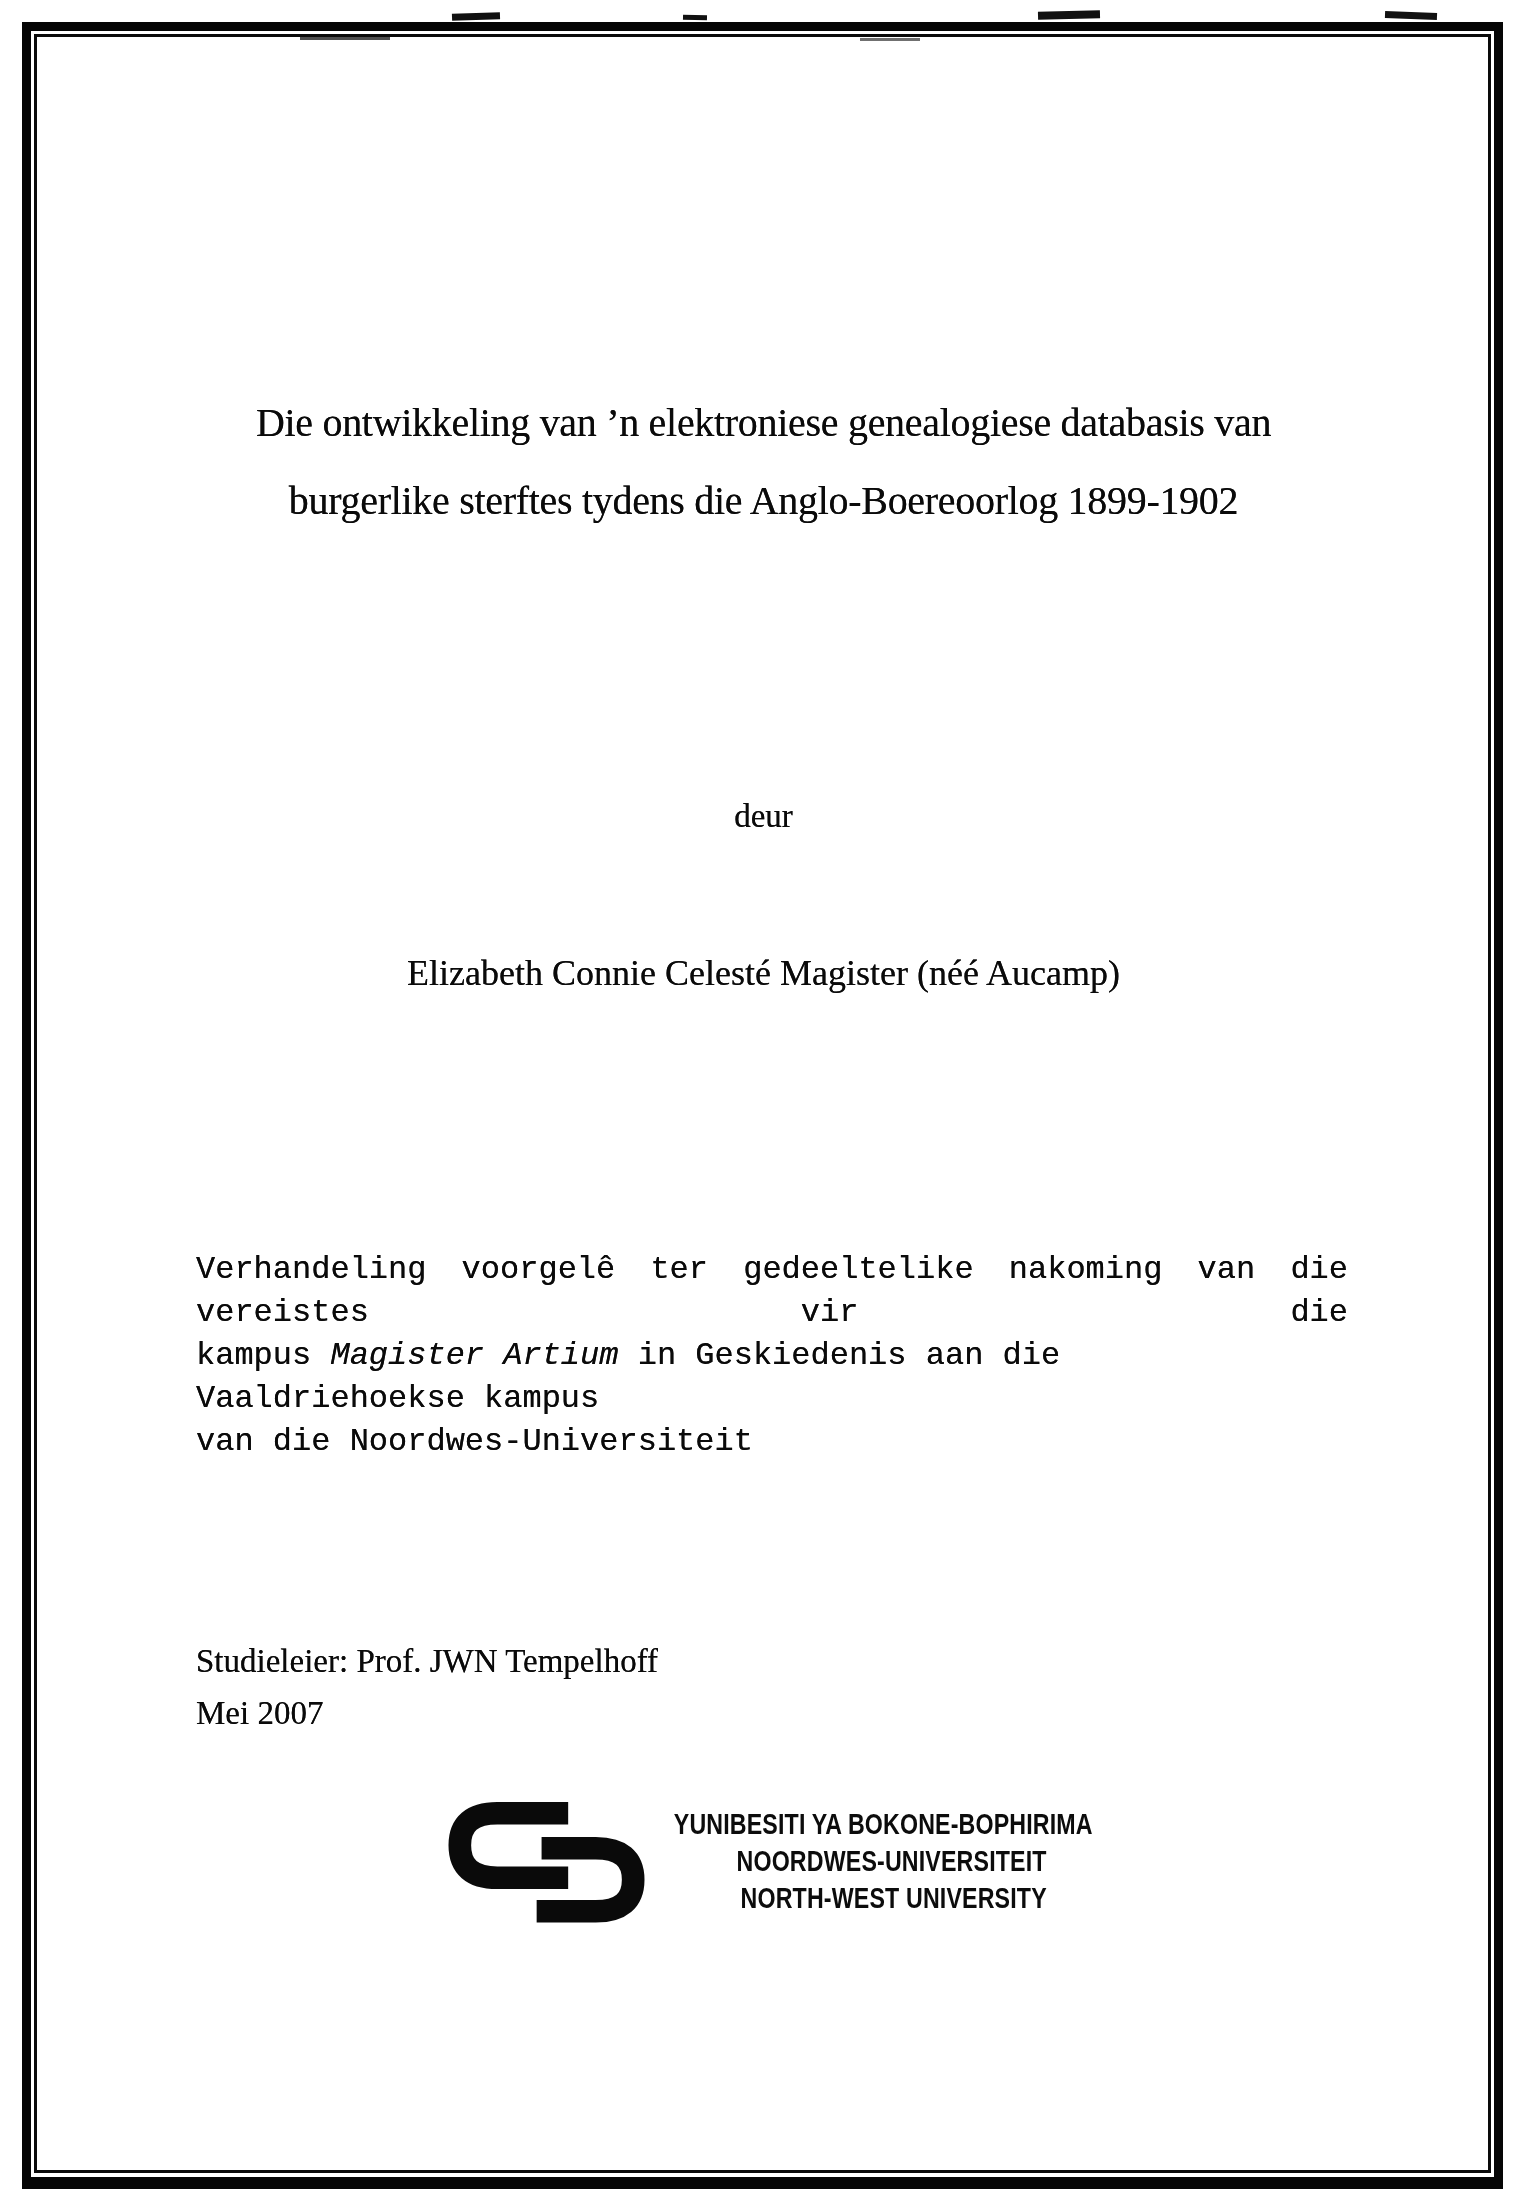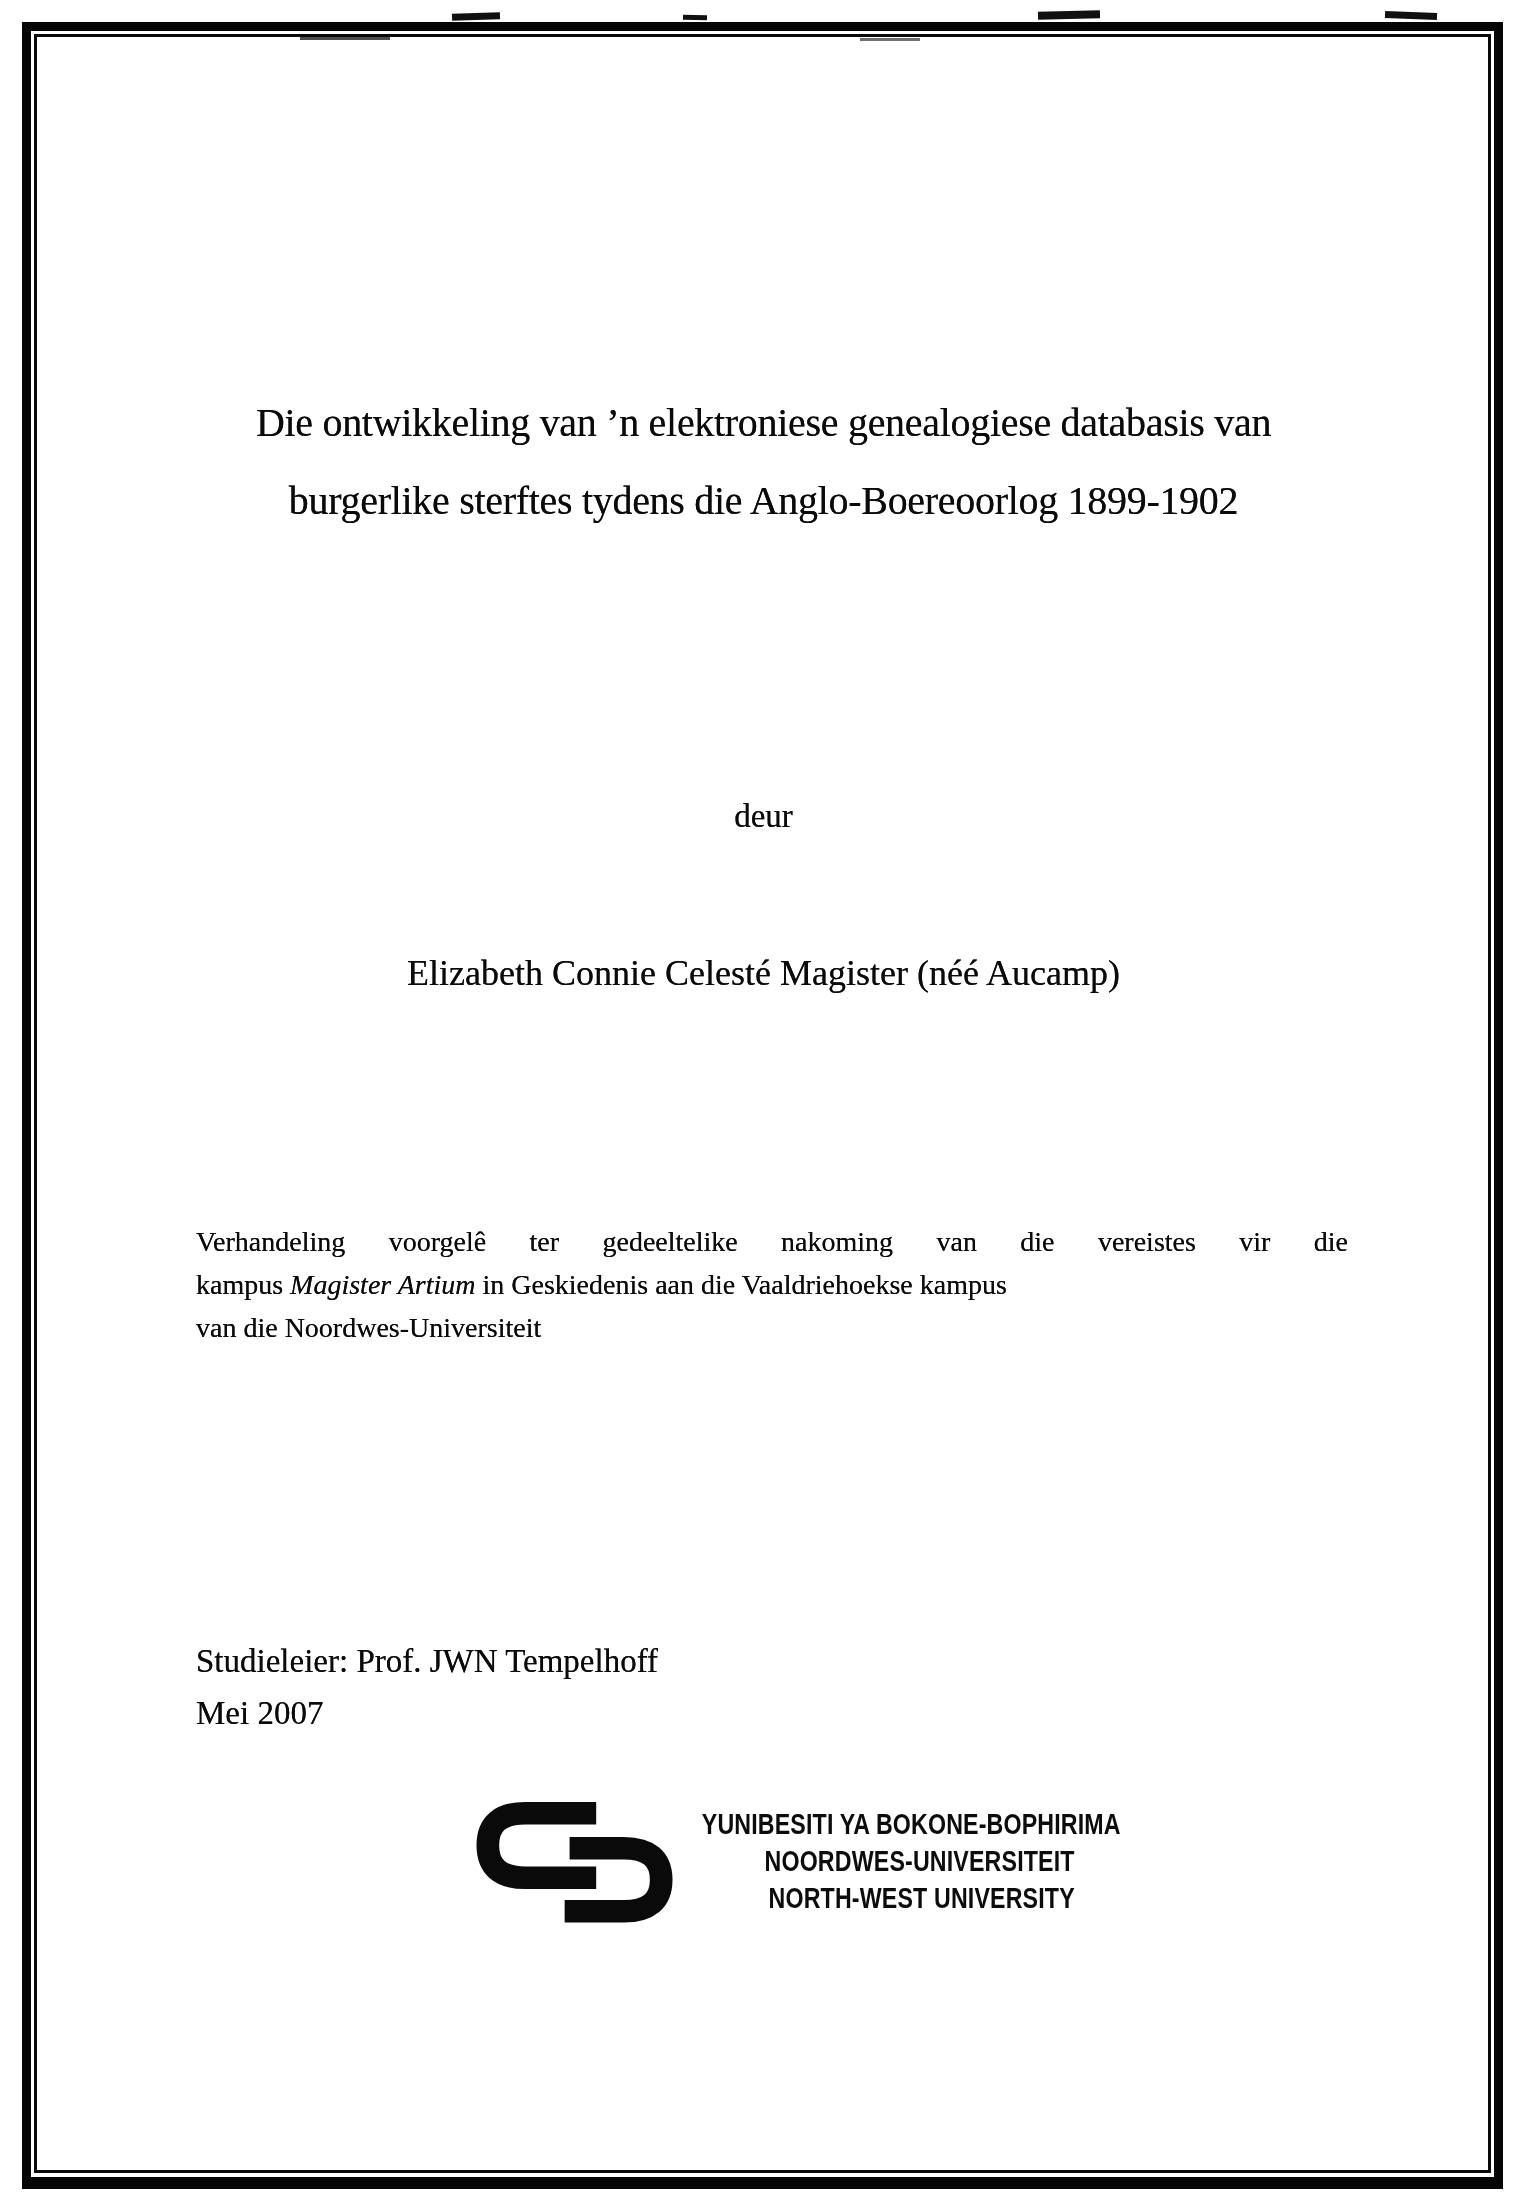--- a/index.html
+++ b/index.html
@@ -47,30 +47,30 @@
   }
   .byline-deur {
     position: absolute; left: 60px; top: 798px; width: 1407px;
     font-size: 33px; text-align: center;
   }
   .byline-author {
     position: absolute; left: 60px; top: 952px; width: 1407px;
     font-size: 36px; text-align: center;
   }
   .statement {
-    position: absolute; left: 196px; top: 1220px; width: 1152px;
-    font-size: 28px; line-height: 43px;
+    position: absolute; left: 196px; top: 1248px; width: 1152px;
+    font-size: 32px; line-height: 43px; font-family: Liberation Mono, monospace;
   }
   .statement .justify-line { text-align: justify; text-align-last: justify; }
   .supervisor {
     position: absolute; left: 196px; top: 1635px;
     font-size: 33px; line-height: 52px;
   }
   .logo {
-    position: absolute; left: 476px; top: 1798px; width: 640px; height: 180px;
+    position: absolute; left: 448px; top: 1798px; width: 640px; height: 180px;
   }
   .logo-mark { position: absolute; left: 0; top: 2px; width: 197px; height: 126px; }
   .logo-text {
     position: absolute; left: 121px; top: 8px; width: 478px;
     font-family: "Liberation Sans", "DejaVu Sans", sans-serif;
     font-size: 29px; line-height: 37px; font-weight: 600;
     text-align: right; white-space: nowrap; color: #0c0c0c;
   }
   .logo-text .cond {
     display: inline-block;

